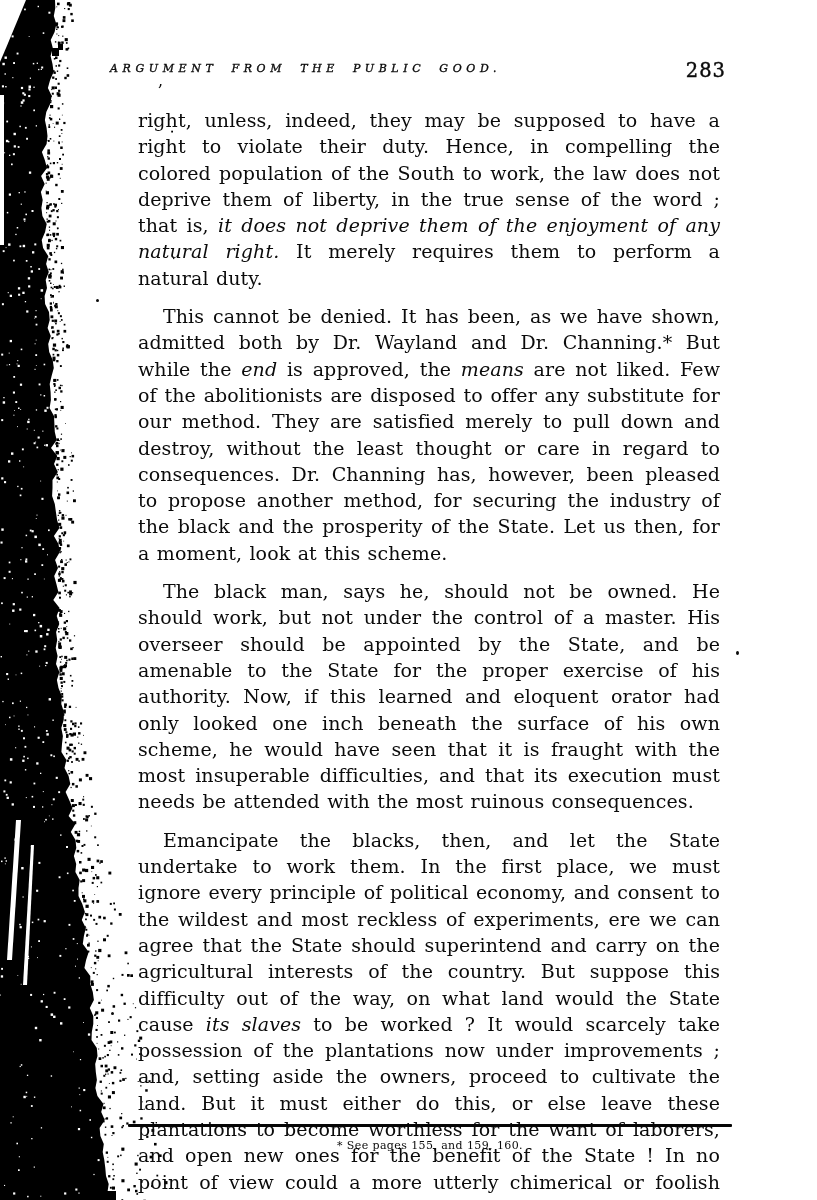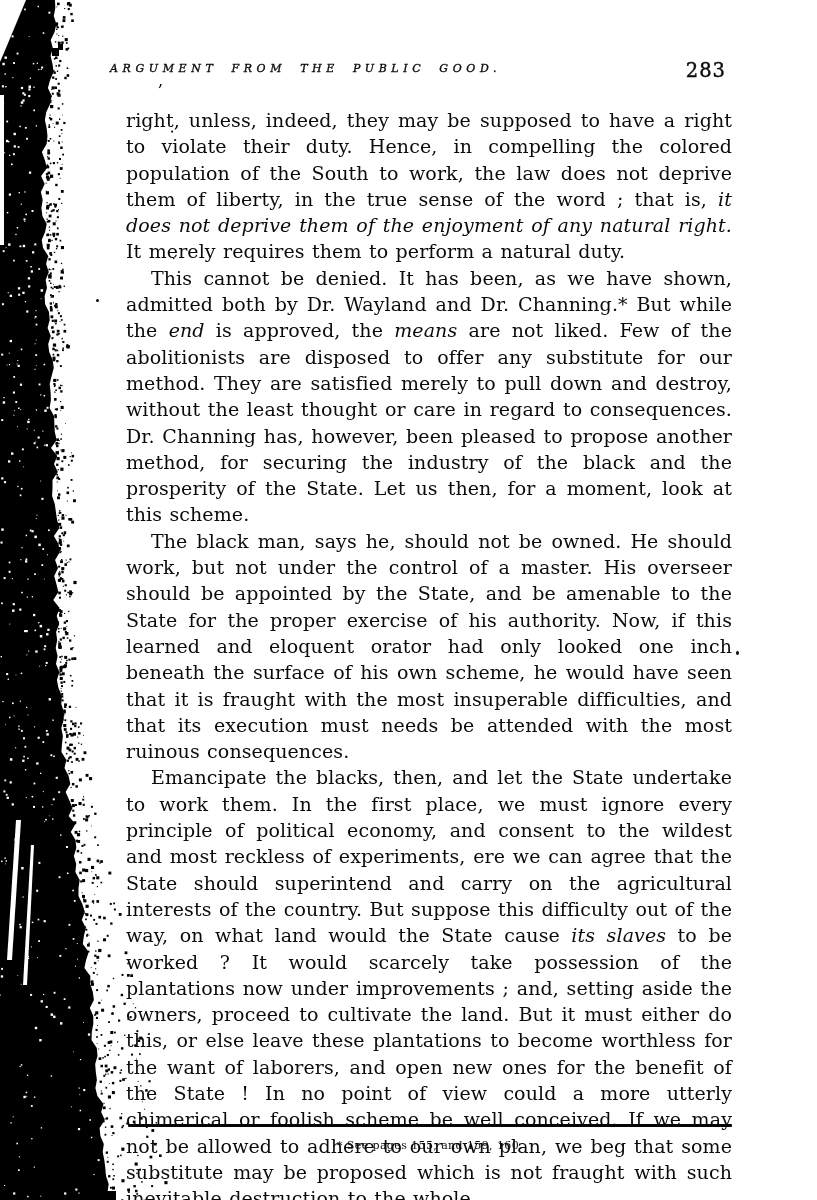--- a/index.html
+++ b/index.html
@@ -9,21 +9,21 @@
   .content{position:absolute;left:126px;top:0;width:606px;}
   .page-header{position:relative;margin-top:62px;height:28px;}
   .running-title{position:absolute;left:0;right:0;text-align:left;transform:translateX(-16px);
         font-size:11px;letter-spacing:4.6px;word-spacing:6px;white-space:nowrap;font-style:italic;
         -webkit-text-stroke:0.35px #0b0b0b;}
   .page-number{position:absolute;right:6px;top:-3px;font-size:19.5px;letter-spacing:1px;
         -webkit-text-stroke:0.4px #0b0b0b;}
   .stray-mark{position:absolute;left:32px;top:9px;font-size:16px;}
   .body-text{margin-top:17px;font-size:19px;line-height:26.3px;text-align:justify;
         word-spacing:1.2px;letter-spacing:0.1px;}
-  .para{margin:0;text-indent:25px;}
+  .para{margin:12px;text-indent:25px;}
   .para.no-indent{text-indent:0;}
   .it{font-style:italic;}
   .footnote{position:absolute;left:128px;top:1124px;width:604px;}
   .footnote-rule{height:2.5px;background:#050505;border-radius:1px;}
   .footnote-text{margin-top:12px;text-align:center;font-size:11px;letter-spacing:0.4px;}
   .ink-dot{position:absolute;background:#0b0b0b;border-radius:50%;}
   #dot1{left:96px;top:299px;width:3px;height:3px;}
   #dot2{left:111px;top:1012px;width:3px;height:3px;}
   #dot3{left:736px;top:651px;width:3px;height:4px;}
 </style>

